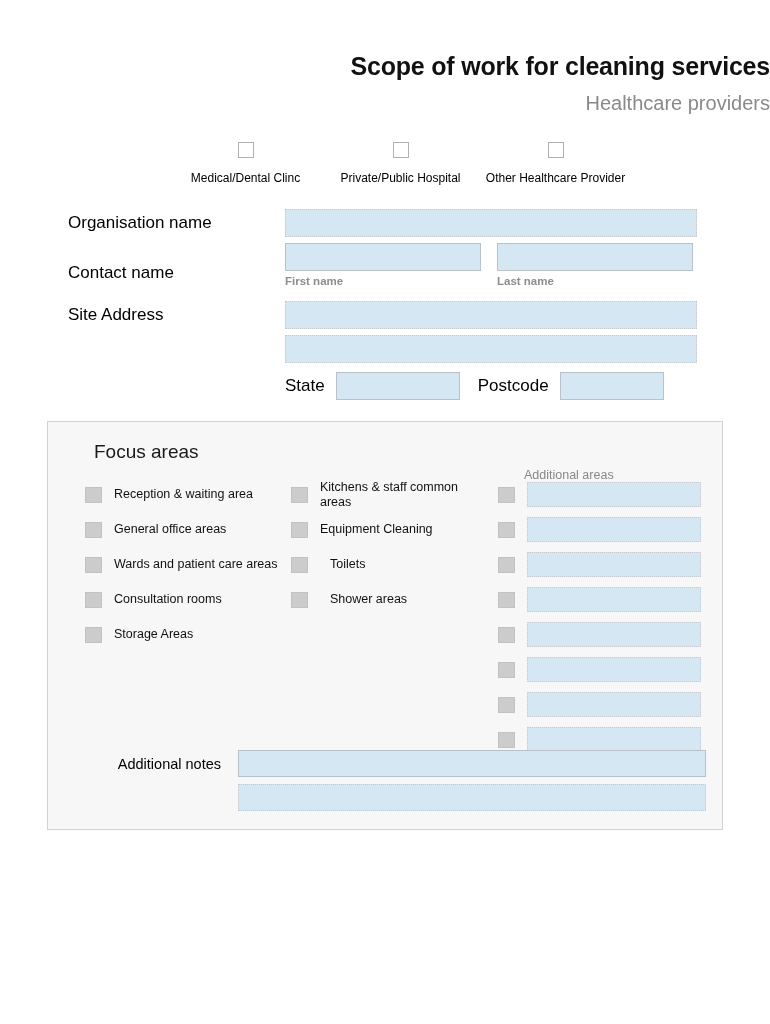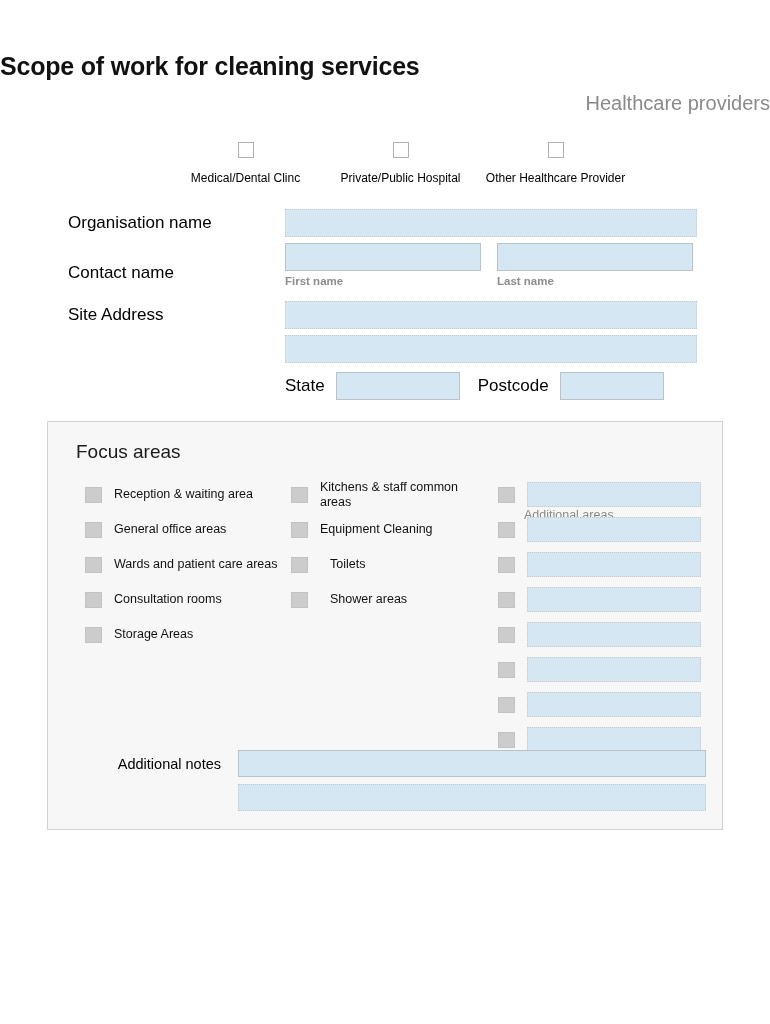--- a/index.html
+++ b/index.html
@@ -13,21 +13,21 @@
     width: 770px;
     height: 1024px;
     position: relative;
     font-family: "Liberation Sans", sans-serif;
     color: #000000;
     overflow: hidden;
   }
 
   
   .page-title {
-    text-align: left;
+    text-align: right;
     font-size: 25px;
     font-weight: bold;
     letter-spacing: -0.2px;
     margin: 0;
     padding-top: 52px;
     color: #111;
   }
   .page-subtitle {
     text-align: right;
     font-size: 20px;
@@ -122,21 +122,21 @@
     left: 47px;
     top: 421px;
     width: 676px;
     height: 409px;
     background: #f7f7f7;
     border: 1px solid #d2d2d2;
   }
   .focus-title {
     font-size: 19px;
     color: #1a1a1a;
-    margin: 19px 0 0 28px;
+    margin: 19px 0 0 46px;
   }
 
   .focus-cols {
     position: relative;
     margin-top: 14px;
     height: 280px;
   }
   .col {
     position: absolute;
     top: 0;
@@ -164,21 +164,20 @@
     color: #111;
   }
   .check-label.indent { padding-left: 10px; }
 
   .additional-head {
     position: absolute;
     left: 476px;
     top: 46px;
     font-size: 12.5px;
     color: #888888;
-    margin-top: 40px;
   }
   .add-row {
     display: flex;
     align-items: center;
     height: 35px;
   }
   .add-field {
     width: 174px;
     height: 25px;
     background: #d6e7f4;

